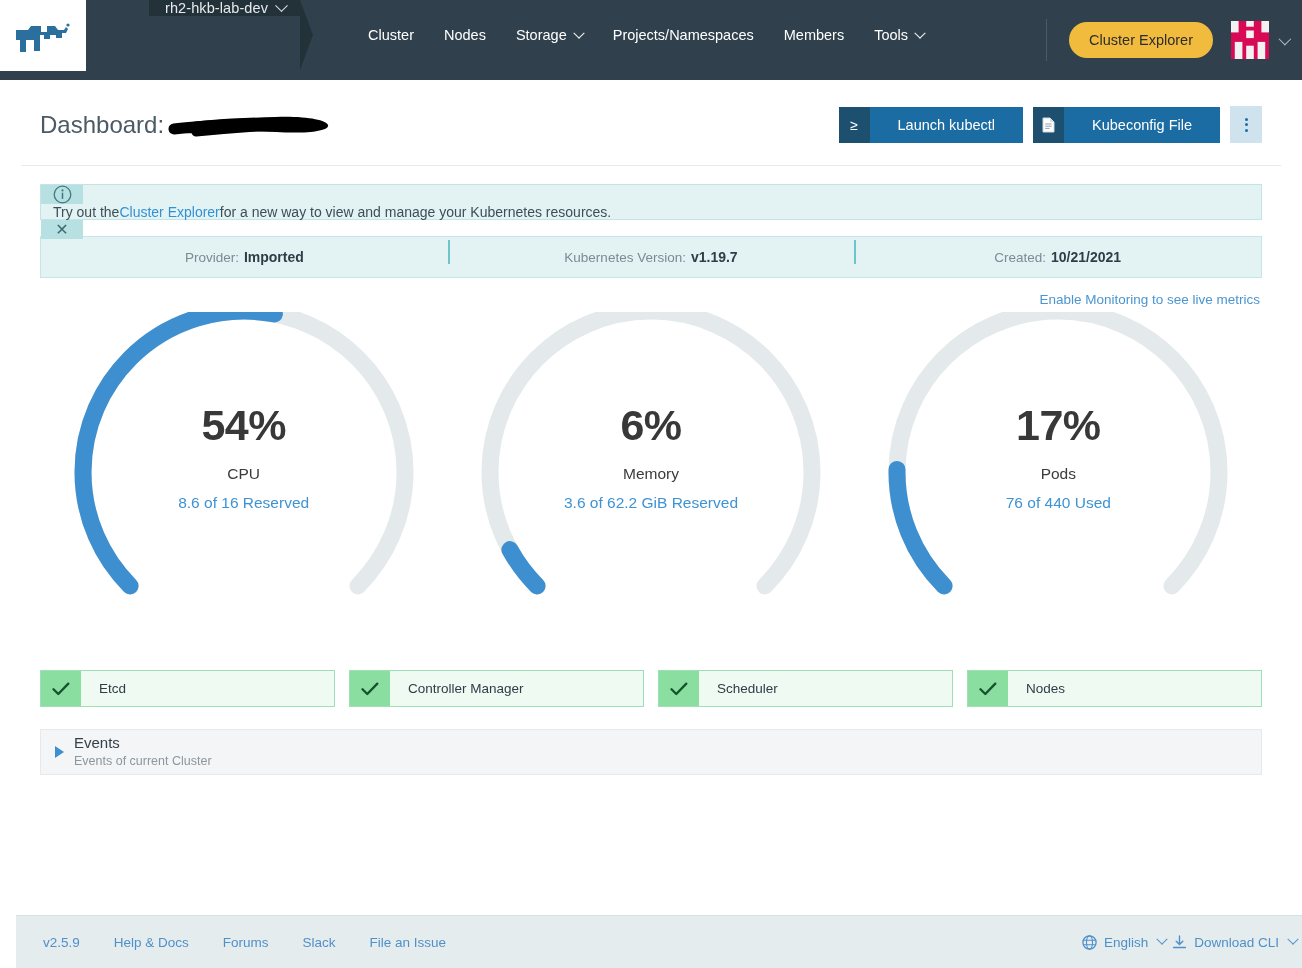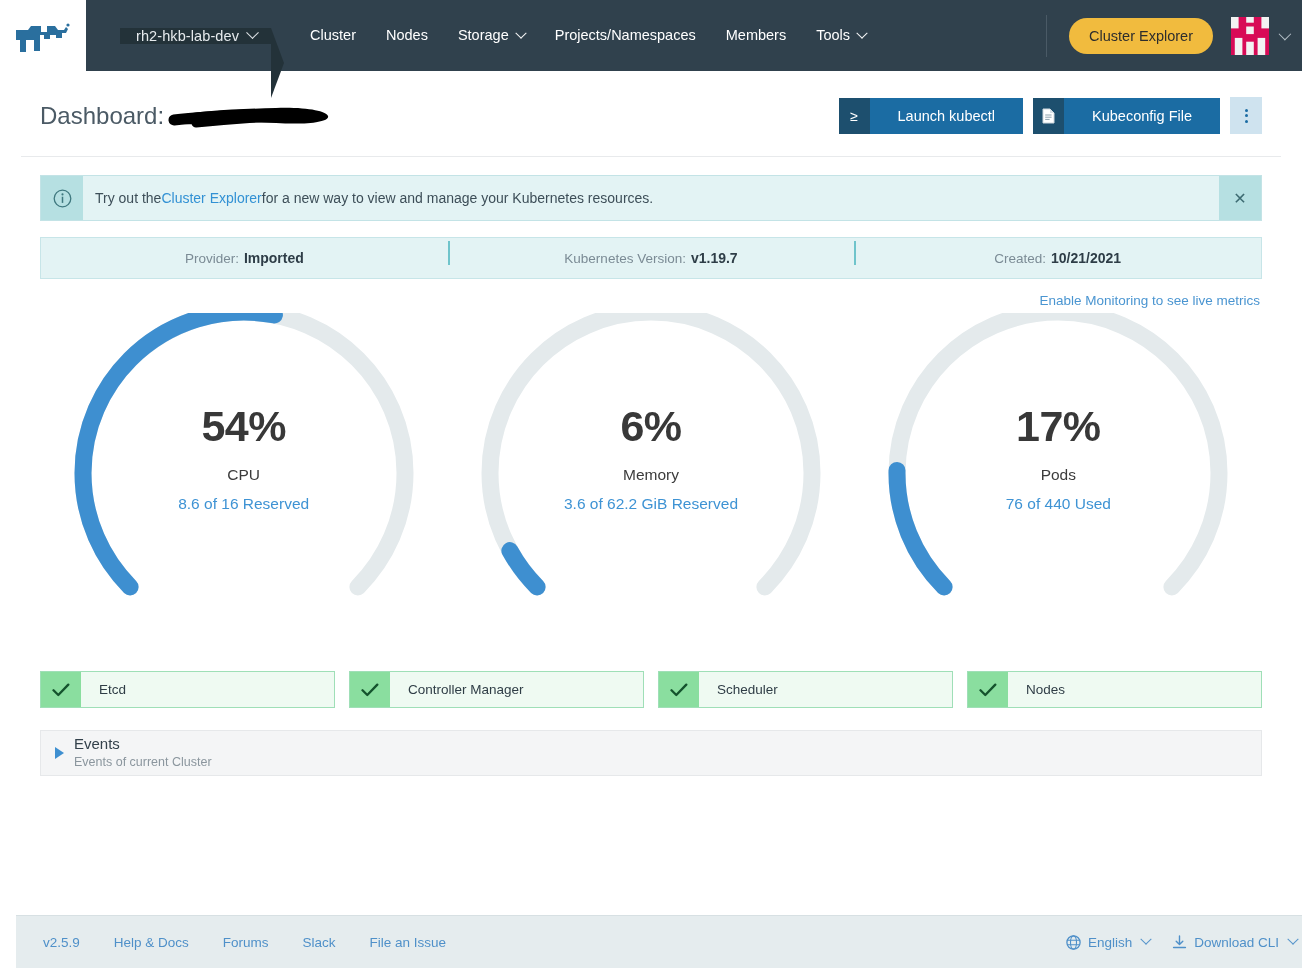--- a/index.html
+++ b/index.html
@@ -8,23 +8,24 @@
     width: 1302px; height: 968px;
     font-family: "Liberation Sans", sans-serif;
     background: #ffffff;
     overflow: hidden;
     -webkit-font-smoothing: antialiased;
   }
   body { position: relative; }
 
   
   .topnav {
-    height: 71px; background: #30414d;
-    display: flex; align-items: center;
+    height: 80px; background: #30414d;
+    display: flex; align-items: flex-start;
     position: relative;
+    gap: 29px;
   }
   .logo-wrap {
     width: 86px; display: flex; align-items: center; justify-content: center;
     background: #ffffff; height: 71px;
   }
   .logo-svg { width: 62px; height: 40px; display: block; }
 
   .cluster-pill {
     background: #233239;
     display: flex; align-items: center;
@@ -109,21 +110,21 @@
     background: #cfe3ef; border: none; cursor: pointer;
     width: 32px; height: 37px; display: flex; align-items: center;
     justify-content: center; flex-direction: column; gap: 2.5px;
   }
   .kebab-btn i { width: 3px; height: 3px; background: #1b6ca3; border-radius: 50%; display: block; }
 
   
   .banner {
     margin: 18px 19px 16px 19px;
     background: #e3f3f4; border: 1px solid #c3e3e6;
-    display: flex; align-items: stretch; height: 46px;
+    display: flex; align-items: stretch; height: 36px; flex-direction: column;
   }
   .banner-ico {
     width: 42px; background: #b6e0e2; display: flex;
     align-items: center; justify-content: center;
   }
   .banner-ico svg { display: block; }
   .banner-text {
     flex: 1; display: flex; align-items: center;
     padding-left: 12px; font-size: 14px; color: #3d4e58;
   }
@@ -200,21 +201,21 @@
   
   .footer {
     position: absolute; left: 16px; bottom: 0; width: 1302px; height: 53px;
     background: #e5ecee; border-top: 1px solid #d7e0e3;
     display: flex; align-items: center; padding: 0 21px;
   }
   .footer-left { display: flex; align-items: center; gap: 0; }
   .footer-left a { color: #4f90c9; font-size: 13.5px; text-decoration: none;
                    padding: 0 17px; cursor: pointer; white-space: nowrap; }
   .footer-left a:first-child { padding-left: 6px; }
-  .footer-right { margin-left: auto; display: flex; align-items: center; gap: 22px; text-align: center; }
+  .footer-right { margin-left: auto; display: flex; align-items: center; gap: 6px; text-align: center; }
   .foot-item {
     display: flex; align-items: center; gap: 7px;
     color: #4f90c9; font-size: 13.5px; cursor: pointer; white-space: nowrap;
   }
   .foot-item .chev { border-color: #4f90c9; width: 8px; height: 8px; margin-left: 3px; }
   .foot-item svg { display: block; }
 </style>
 </head>
 <body>
 

